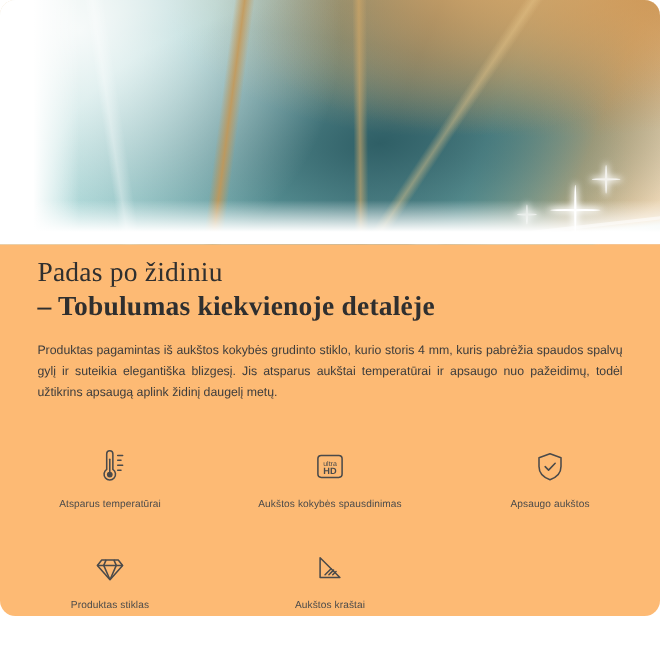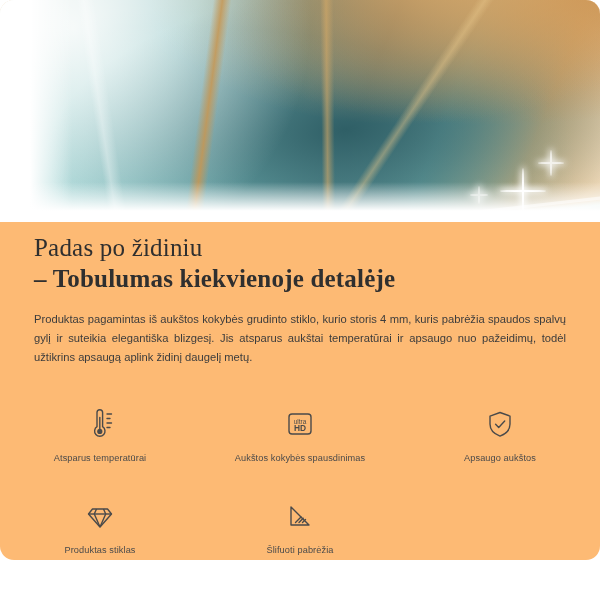--- a/index.html
+++ b/index.html
@@ -260,18 +260,18 @@
       <div class="feature-label">Produktas stiklas</div>
     </div>
 
     <div class="feature">
       <div class="feature-icon">
         <svg width="40" height="40" viewBox="0 0 40 40" fill="none" stroke="#4a4a4a" stroke-width="1.4" stroke-linecap="round" stroke-linejoin="round">
           <path d="M11 29h18L11 11z"></path>
           <path d="M15.5 26.5l5.5-5.5M19 26.5l4.2-4.2M22.5 26.5l3-3"></path>
         </svg>
       </div>
-      <div class="feature-label">Šlifuoti pabrėžia</div>
+      <div class="feature-label">Aukštos kraštai</div>
     </div>
 
 
   </div>
 </div>
 
 </body></html>

